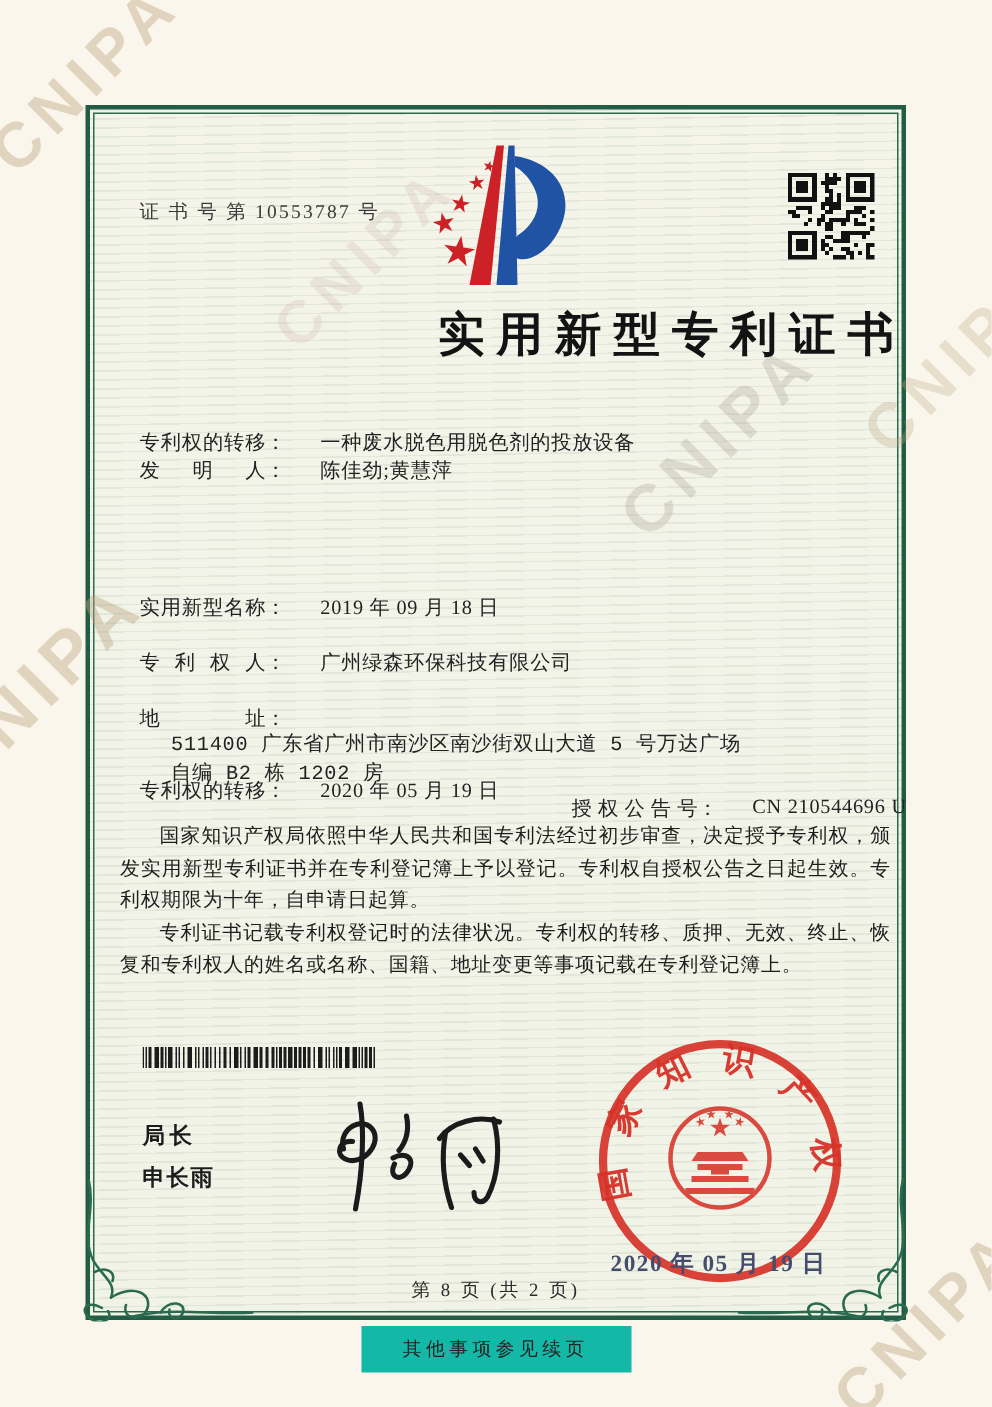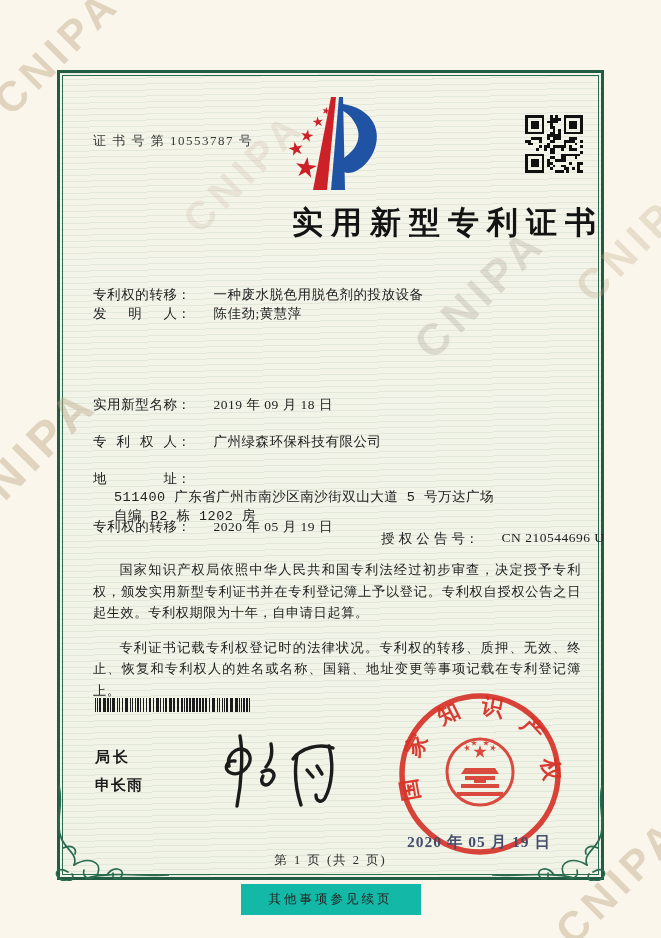--- a/index.html
+++ b/index.html
@@ -43,21 +43,21 @@
   .row .lbl{display:inline-block;width:84px;text-align:justify;text-align-last:justify;vertical-align:top;}
   .row .colon{display:inline-block;margin:0 2px 0 0;vertical-align:top;}
   .row .val{display:inline-block;margin-left:21px;vertical-align:top;letter-spacing:0.5px;}
   .row.addr{white-space:normal;}
   .row.addr .val{width:392px;line-height:19px;font-family:Liberation Mono, monospace;}
   .pair2{position:absolute;left:288px;top:12px;}
   .paras{
     position:absolute;left:23px;top:476px;width:514px;
     font-size:13.2px;line-height:21.5px;letter-spacing:0.6px;color:#1d1d1d;text-align:justify;
   }
-  .paras p{margin:13px;text-indent:2em;}
+  .paras p{margin:0;text-indent:2em;}
   .barcode{position:absolute;left:38px;top:628px;width:158px;height:14px;}
   .sig-label{
     position:absolute;left:38px;font-family:"Liberation Sans","DejaVu Sans",sans-serif;
     font-size:15px;font-weight:600;letter-spacing:3px;color:#1c1c1c;
   }
   .sig-label.l1{top:678px;}
   .sig-label.l2{top:706px;letter-spacing:1px;}
   .signature{position:absolute;left:158px;top:660px;width:142px;height:86px;}
   .seal{position:absolute;left:338px;top:622px;width:170px;height:170px;opacity:0.95;}
   .page-number{position:absolute;left:0;top:782px;width:100%;text-align:center;font-size:12.5px;letter-spacing:2px;color:#2b2b2b;}
@@ -347,21 +347,21 @@
         <path d="M66,82 h38 l-4,-6 h-30 z"></path>
         <rect x="70" y="84" width="30" height="4"></rect>
         <rect x="66" y="92" width="38" height="4"></rect>
         <rect x="62" y="100" width="46" height="4"></rect>
         <rect x="79" y="88" width="12" height="3"></rect>
       </g>
       <text x="84" y="155" text-anchor="middle" font-size="15.5" font-weight="bold" fill="#3c4466" letter-spacing="1">2020 年 05 月 19 日</text>
     </svg>
   </div>
 
-  <div class="page-number">第 1 页 (共 2 页)</div>
+  <div class="page-number">第 8 页 (共 2 页)</div>
 
   <div class="ornament left">
     <svg width="120" height="95" viewBox="0 0 120 95" fill="none" stroke="#2a6b50" stroke-width="1.7" stroke-linecap="round">
       <path d="M10,0 C15,20 5,38 13,54 C19,65 29,69 25,79"></path>
       <path d="M25,79 C40,70 53,76 49,87 C45,96 32,93 35,84"></path>
       <path d="M19,86 C8,80 4,88 11,93 C17,97 27,95 23,88"></path>
       <path d="M38,92 C65,85 92,91 120,89"></path>
       <path d="M58,89 C64,80 75,82 73,89 C71,95 62,94 64,87"></path>
       <path d="M14,62 C22,58 28,62 26,68"></path>
     </svg>

